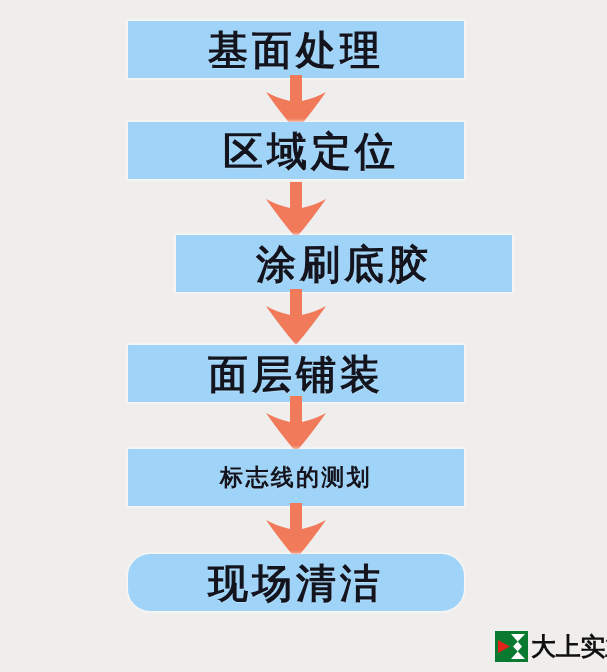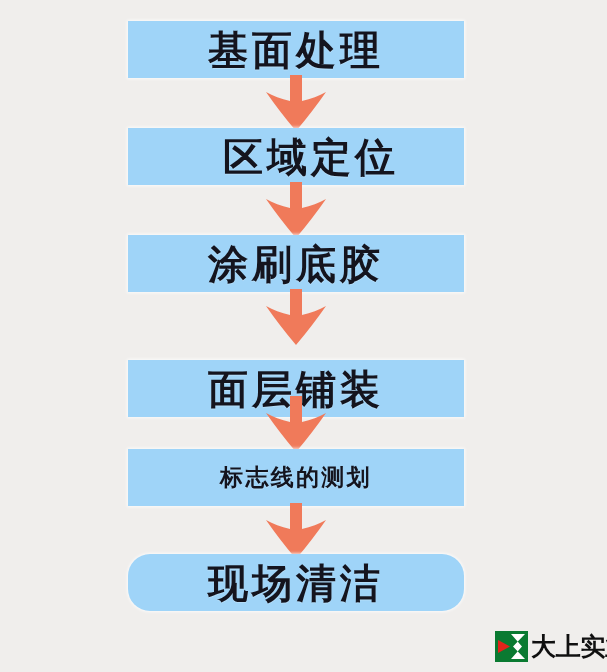--- a/index.html
+++ b/index.html
@@ -30,23 +30,23 @@
     width: 336px;
     height: 57px;
     background: #9fd4f8;
     box-shadow: 0 0 3px 1px rgba(255,255,255,0.75);
     display: flex;
     align-items: center;
     justify-content: center;
     box-sizing: border-box;
   }
   .step-box.b1 { top: 21px; }
-  .step-box.b2 { top: 128px; padding-left: 30px; }
-  .step-box.b3 { top: 235px; }
-  .step-box.b4 { top: 360px; }
+  .step-box.b2 { top: 122px; padding-left: 30px; }
+  .step-box.b3 { top: 235px; margin-left: 48px; }
+  .step-box.b4 { top: 345px; }
   .step-box.b5 { top: 449px; }
   .step-box.b6 { top: 554px; border-radius: 22px; }
 
   .step-label {
     font-family: "DejaVu Sans", "Liberation Sans", sans-serif;
     font-weight: bold;
     color: #14141e;
     letter-spacing: 0.10em;
     line-height: 1;
     white-space: nowrap;

